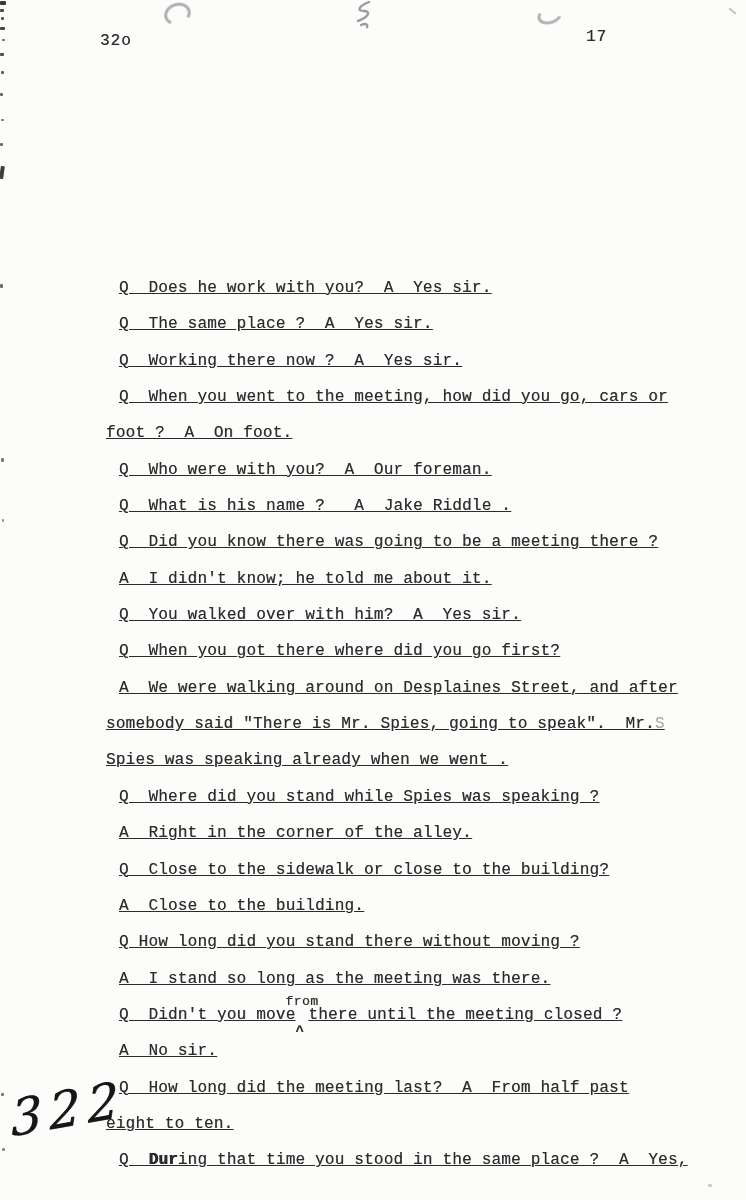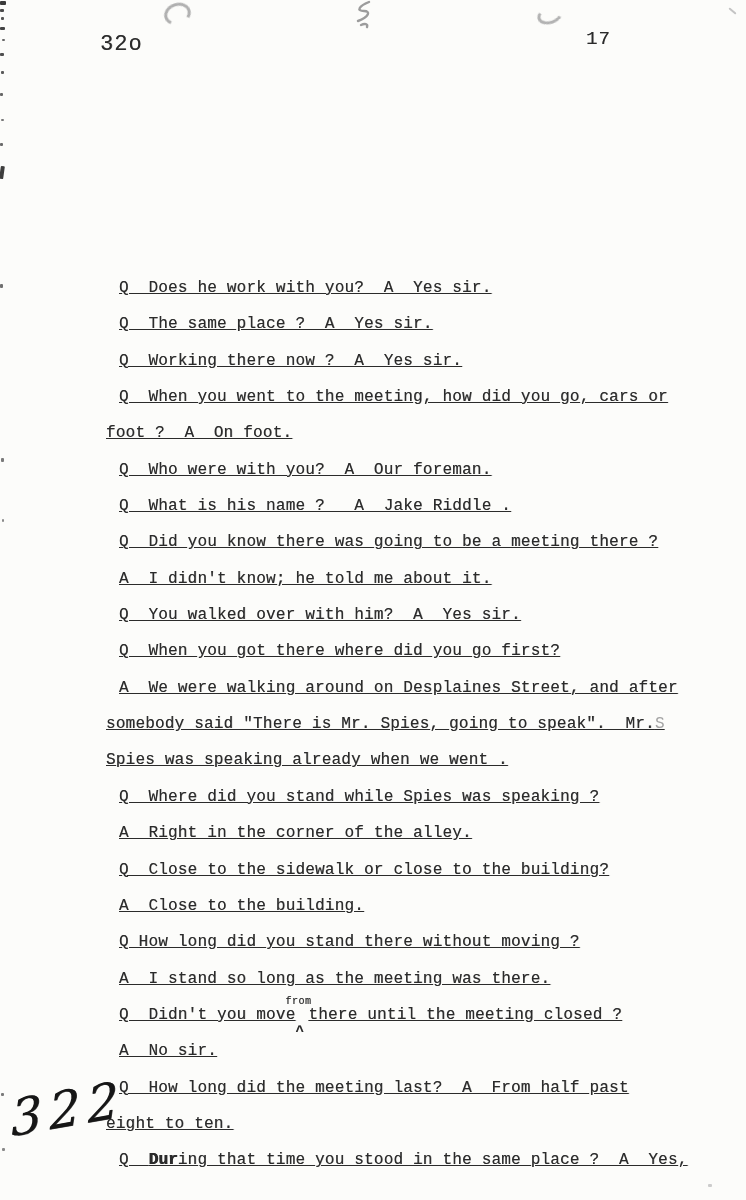--- a/index.html
+++ b/index.html
@@ -8,42 +8,42 @@
     width: 746px;
     height: 1200px;
     background: #fcfcfa;
     overflow: hidden;
     font-family: "Liberation Mono", "DejaVu Sans Mono", monospace;
     color: #2b2b2b;
   }
   
   .doc-num {
     position: absolute; left: 100px; top: 32px;
-    font-size: 22px; letter-spacing: 1px;
+    font-size: 16px; letter-spacing: 1px;
     text-shadow: 0.4px 0 0 rgba(40,40,40,0.55);
   }
   .page-num {
     position: absolute; left: 586px; top: 28px;
-    font-size: 19px; letter-spacing: 1px;
+    font-size: 16px; letter-spacing: 1px;
     text-shadow: 0.4px 0 0 rgba(40,40,40,0.55);
   }
   
   .transcript {
     position: absolute; left: 106px; top: 270px; width: 620px;
     font-size: 16px; line-height: 36.35px;
     white-space: pre; letter-spacing: 0.2px;
     text-shadow: 0.35px 0 0 rgba(45,45,45,0.55);
   }
   .line { height: 36.35px; text-decoration: underline; }
   .line.indent { padding-left: 13px; }
   .overstrike { font-weight: bold; text-shadow: 0.8px 0 0 currentColor; text-align: center; }
   .faint { color: #a3a3a3; text-shadow: none; }
   
   .ins { position: relative; display: inline-block; width: 13px; height: 16px; vertical-align: baseline; }
-  .ins-word { position: absolute; left: -10px; top: -19px; font-size: 10px; letter-spacing: 0.5px; }
+  .ins-word { position: absolute; left: -10px; top: -19px; font-size: 13px; letter-spacing: 0.5px; }
   .ins-caret { position: absolute; left: 0px; top: 11px; font-size: 14px; font-weight: bold; }
   
   .margin-note {
     position: absolute; left: 10px; top: 1080px;
     font-family: "DejaVu Serif", serif;
     font-style: italic;
     font-size: 50px;
     letter-spacing: 7px;
     color: #161616;
     transform: rotate(-10deg) skewX(-8deg);

